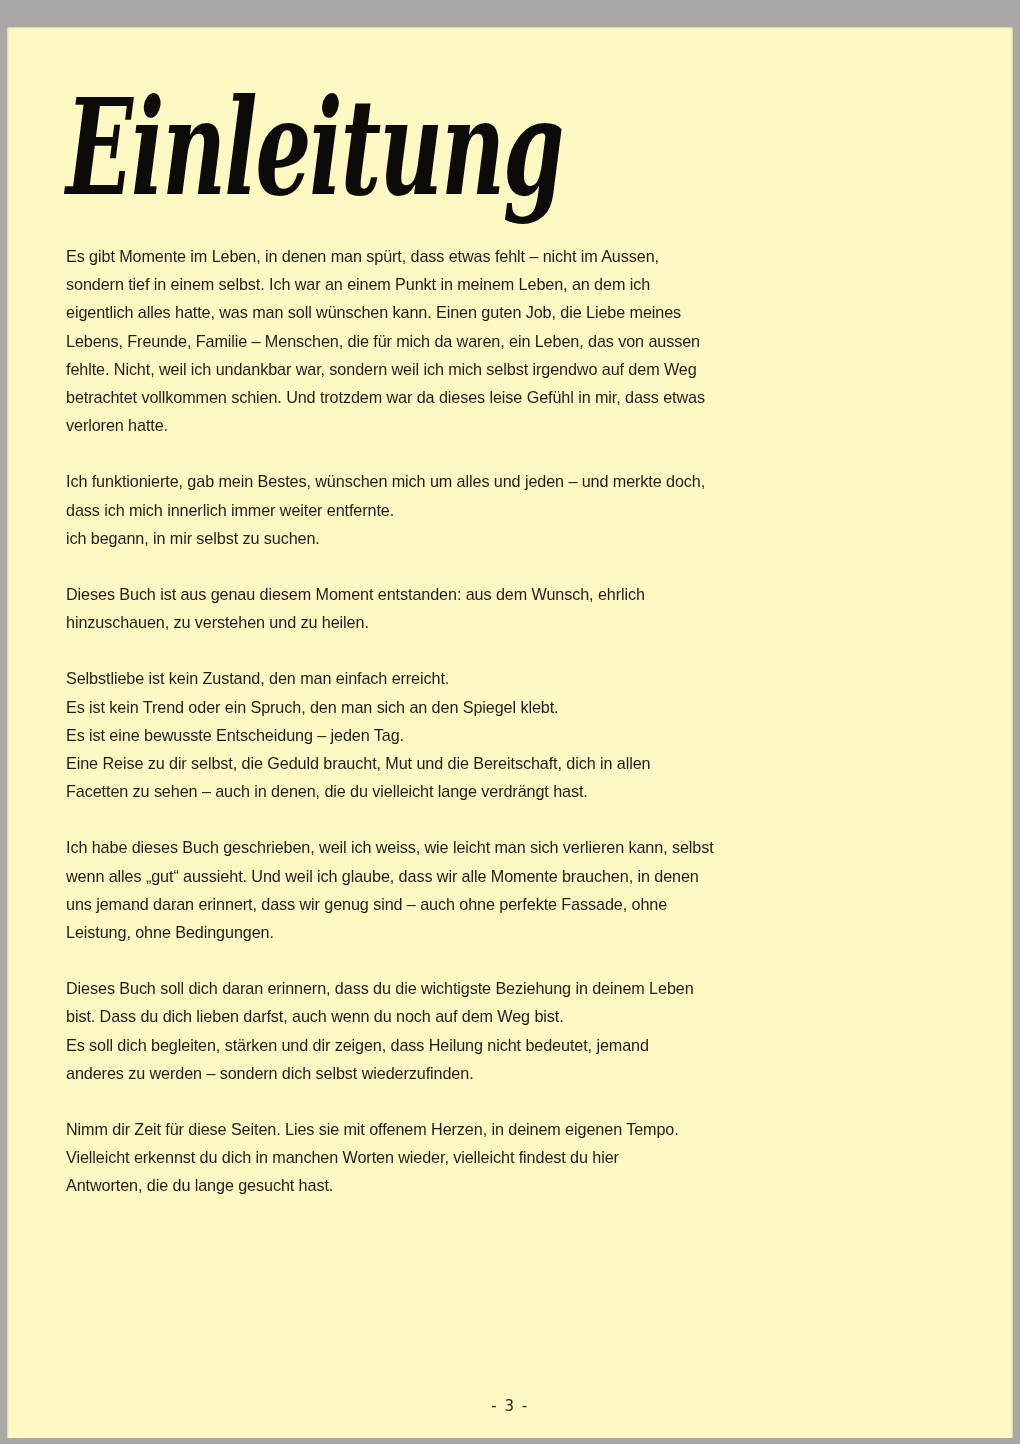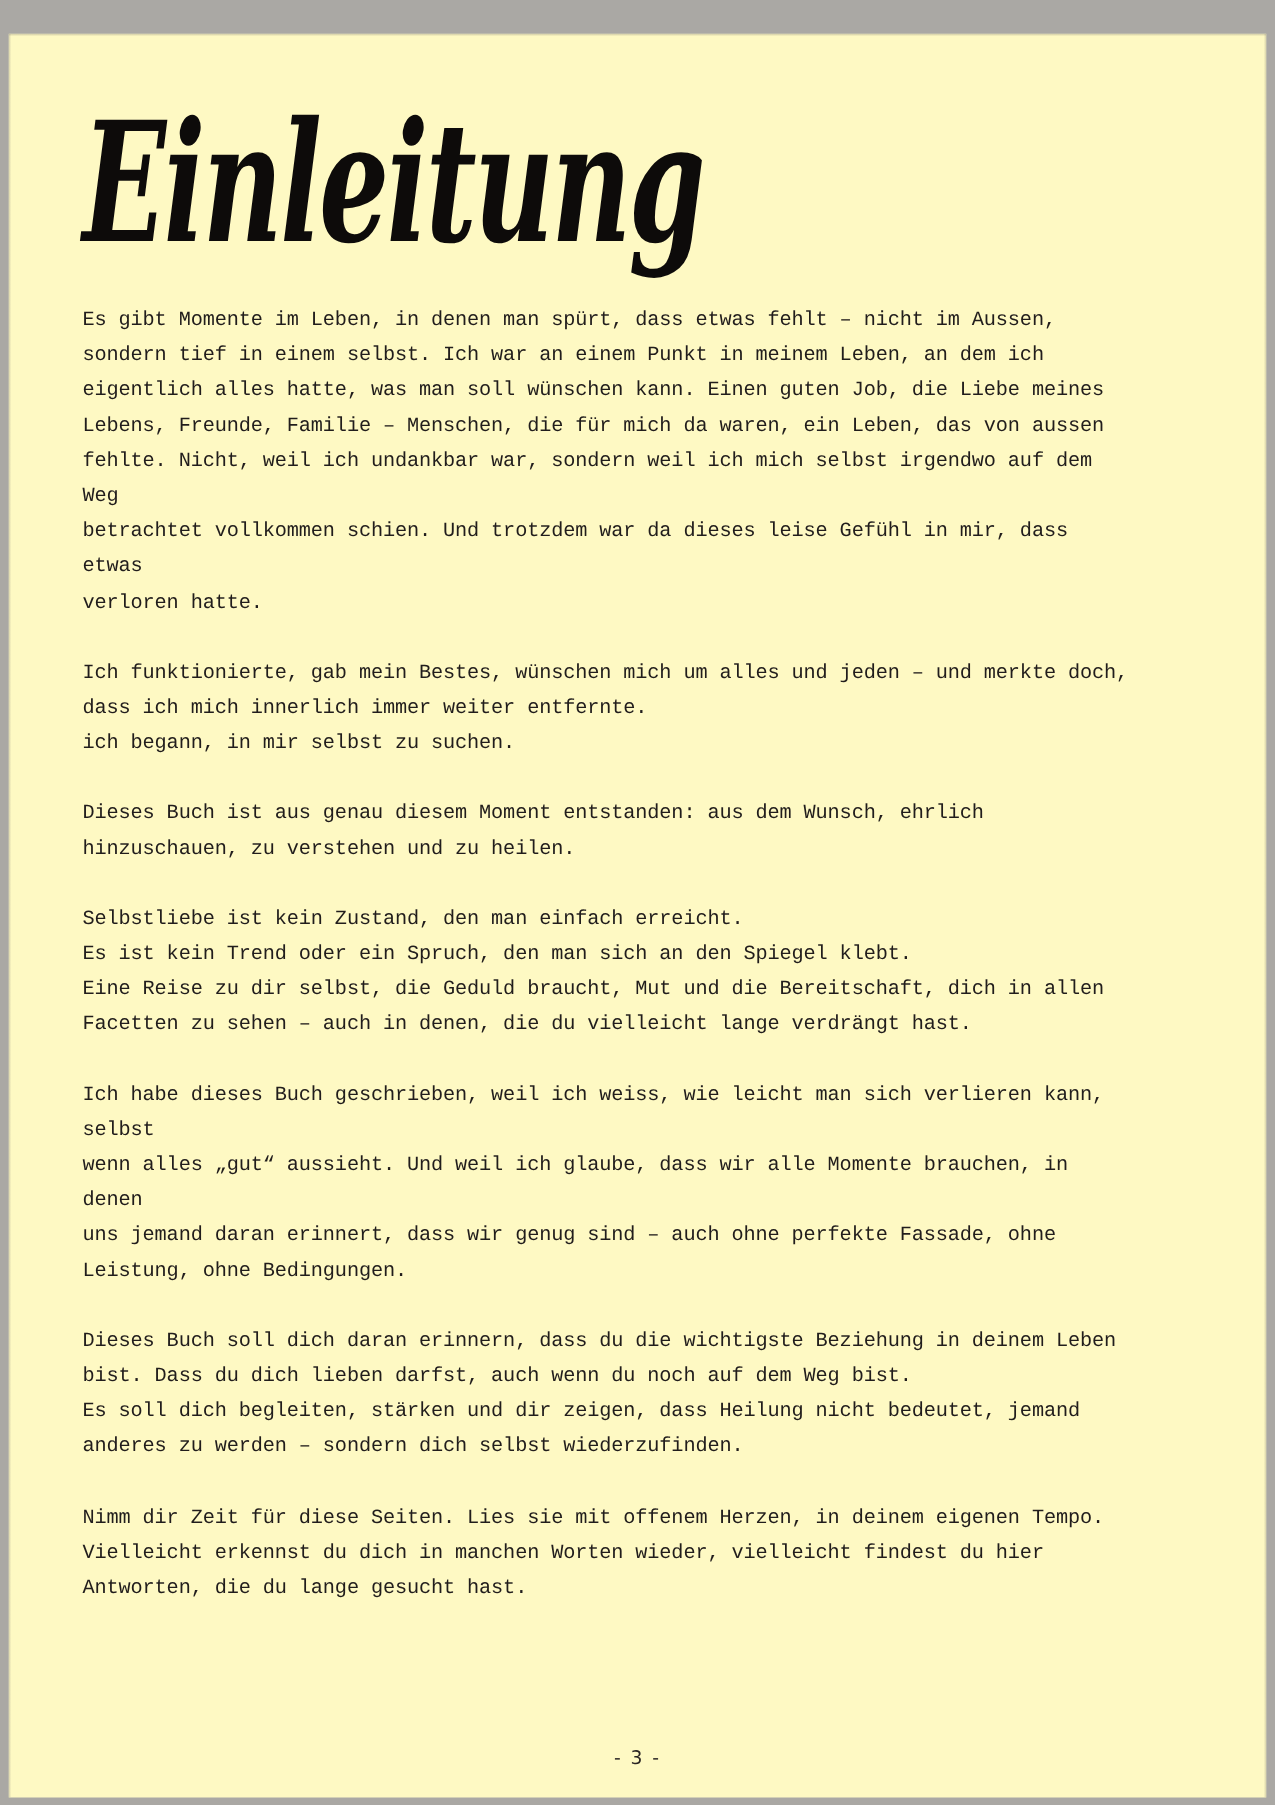--- a/index.html
+++ b/index.html
@@ -73,21 +73,21 @@
     color: #0d0b0a;
     margin: 0;
     padding-top: 54px;
     transform: scaleX(0.66);
     transform-origin: left top;
     white-space: nowrap;
   }
 
   .body-copy {
     margin-top: 28px;
-    font-family: Liberation Mono, monospace;
+    font-family: Liberation Sans, sans-serif;
     font-size: 16.2px;
     line-height: 28.2px;
     color: #211d1c;
     letter-spacing: -0.1px;
   }
 
   .para {
     margin: 0 0 28px 0;
   }
   .para:last-child {
@@ -146,20 +146,21 @@
             <span class="line">dass ich mich innerlich immer weiter entfernte.</span>
             <span class="line">ich begann, in mir selbst zu suchen.</span>
           </p>
           <p class="para">
             <span class="line">Dieses Buch ist aus genau diesem Moment entstanden: aus dem Wunsch, ehrlich</span>
             <span class="line">hinzuschauen, zu verstehen und zu heilen.</span>
           </p>
           <p class="para">
             <span class="line">Selbstliebe ist kein Zustand, den man einfach erreicht.</span>
             <span class="line">Es ist kein Trend oder ein Spruch, den man sich an den Spiegel klebt.</span>
+            <span class="line">Es ist eine bewusste Entscheidung – jeden Tag.</span>
             <span class="line">Eine Reise zu dir selbst, die Geduld braucht, Mut und die Bereitschaft, dich in allen</span>
             <span class="line">Facetten zu sehen – auch in denen, die du vielleicht lange verdrängt hast.</span>
           </p>
           <p class="para">
             <span class="line">Ich habe dieses Buch geschrieben, weil ich weiss, wie leicht man sich verlieren kann, selbst</span>
             <span class="line">wenn alles „gut“ aussieht. Und weil ich glaube, dass wir alle Momente brauchen, in denen</span>
             <span class="line">uns jemand daran erinnert, dass wir genug sind – auch ohne perfekte Fassade, ohne</span>
             <span class="line">Leistung, ohne Bedingungen.</span>
           </p>
           <p class="para">

